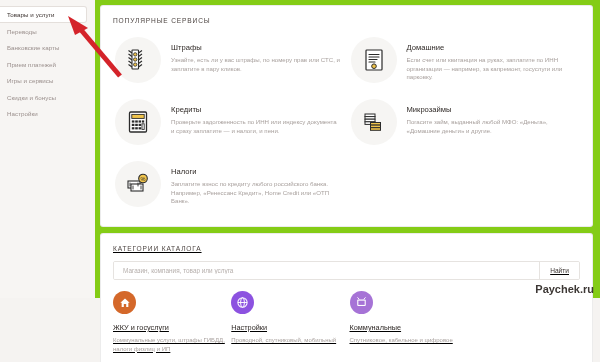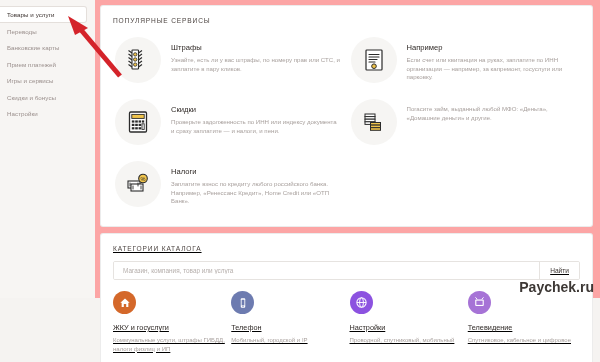--- a/index.html
+++ b/index.html
@@ -14,21 +14,21 @@
     font-family: "Liberation Sans", sans-serif;
     background: #f5f3f1;
     position: relative;
   }
 
   #app {
     width: 600px;
     height: 298px;
     display: flex;
     position: relative;
-    background: #fca5a5;
+    background: #84cc16;
   }
 
   
   .sidebar {
     width: 95px;
     flex: 0 0 95px;
     background: #f7f5f3;
     padding-top: 6px;
     position: relative;
     z-index: 2;
@@ -191,21 +191,21 @@
     height: 75px;
     pointer-events: none;
     z-index: 5;
   }
 
   
   .watermark {
     position: absolute;
     right: 6px;
     bottom: 3px;
-    font-size: 14px;
+    font-size: 11px;
     font-weight: bold;
     color: #3d3835;
     z-index: 6;
   }
 </style>
 </head>
 <body>
 
 <div id="app">
 
@@ -266,21 +266,21 @@
               <g stroke="#2b2b2b" stroke-width="1.1" stroke-linecap="round">
                 <path d="M8 7.5 H18"></path>
                   <path d="M8 10 H18"></path>
                   <path d="M8 12.5 H16"></path>
                   <path d="M8 15 H14"></path>
               </g>
               <circle cx="13" cy="19.2" r="2.3" fill="#f0c44c" stroke="#2b2b2b" stroke-width="1"></circle>
             </svg>
           </div>
           <div class="svc-txt">
-            <div class="svc-name">Например</div>
+            <div class="svc-name">Домашние</div>
             <div class="svc-desc">Если счет или квитанция на руках, заплатите по ИНН организации — например, за капремонт, госуслуги или парковку.</div>
           </div>
         </div>
 
         <div class="svc">
           <div class="svc-ico">
             <svg width="26" height="26" viewBox="0 0 26 26">
               <rect x="4.5" y="3" width="17" height="20" rx="1.2" fill="#fff" stroke="#2b2b2b" stroke-width="1.3"></rect>
               <rect x="6.8" y="5.4" width="12.4" height="4" fill="#f0c44c" stroke="#2b2b2b" stroke-width=".9"></rect>
               <g fill="#2b2b2b">
@@ -292,21 +292,21 @@
                   <rect x="10.2" y="14.8" width="2.6" height="2.2"></rect>
                 <rect x="13.6" y="14.8" width="2.6" height="2.2"></rect>
                 <rect x="6.8" y="18.2" width="2.6" height="2.2"></rect>
                   <rect x="10.2" y="18.2" width="2.6" height="2.2"></rect>
                 <rect x="13.6" y="18.2" width="2.6" height="2.2"></rect>
               </g>
               <rect x="17" y="14.8" width="2.2" height="5.6" fill="#fff" stroke="#2b2b2b" stroke-width=".9"></rect>
             </svg>
           </div>
           <div class="svc-txt">
-            <div class="svc-name">Скидки</div>
+            <div class="svc-name">Кредиты</div>
             <div class="svc-desc">Проверьте задолженность по ИНН или индексу документа и сразу заплатите — и налоги, и пени.</div>
           </div>
         </div>
 
 
         <div class="svc">
           <div class="svc-ico">
             <svg width="26" height="26" viewBox="0 0 26 26">
               <g stroke="#2b2b2b" stroke-width="1" fill="#fff">
                 <rect x="4" y="5" width="10" height="2.6"></rect>
@@ -315,20 +315,21 @@
                 <rect x="4" y="12.8" width="10" height="2.6"></rect>
               </g>
               <g stroke="#2b2b2b" stroke-width="1" fill="#f0c44c">
                 <rect x="9.5" y="13.5" width="10" height="2.6"></rect>
                 <rect x="9.5" y="16.1" width="10" height="2.6"></rect>
                 <rect x="9.5" y="18.7" width="10" height="2.6"></rect>
               </g>
             </svg>
           </div>
           <div class="svc-txt">
+            <div class="svc-name">Микрозаймы</div>
             <div class="svc-desc">Погасите займ, выданный любой МФО: «Деньга», «Домашние деньги» и другие.</div>
           </div>
         </div>
 
         <div class="svc">
           <div class="svc-ico">
             <svg width="26" height="26" viewBox="0 0 26 26">
               <g stroke="#2b2b2b" stroke-width="1.1" fill="#fff">
                 <rect x="3" y="10" width="12" height="7"></rect>
                 <rect x="6" y="13" width="12" height="7"></rect>
@@ -363,31 +364,20 @@
           <div class="cat-ico" style="background:#d4682a">
             <svg width="12" height="12" viewBox="0 0 14 14" fill="#fff">
               <path d="M7 1.8 L12.4 6.6 H10.9 V11.8 H3.1 V6.6 H1.6 Z"></path>
               <rect x="5.6" y="8.2" width="2.8" height="3.6" fill="#d4682a"></rect>
             </svg>
           </div>
           <div class="cat-name">ЖКУ и госуслуги</div>
           <div class="cat-desc">Коммунальные услуги, штрафы ГИБДД, налоги физлиц и ИП</div>
         </div>
 
-        <div class="cat">
-          <div class="cat-ico" style="background:#6d7bb0">
-            <svg width="12" height="12" viewBox="0 0 14 14">
-              <rect x="4.4" y="1.6" width="5.2" height="10.8" rx="1" fill="#fff"></rect>
-              <rect x="5.4" y="3.2" width="3.2" height="6.6" fill="#6d7bb0"></rect>
-              <circle cx="7" cy="11" r=".7" fill="#6d7bb0"></circle>
-            </svg>
-          </div>
-          <div class="cat-name">Телефон</div>
-          <div class="cat-desc">Мобильный, городской и IP</div>
-        </div>
 
         <div class="cat">
           <div class="cat-ico" style="background:#8c52e0">
             <svg width="13" height="13" viewBox="0 0 14 14">
               <circle cx="7" cy="7" r="5" fill="none" stroke="#fff" stroke-width="1.1"></circle>
               <ellipse cx="7" cy="7" rx="2.1" ry="5" fill="none" stroke="#fff" stroke-width="1"></ellipse>
               <path d="M2.1 7 H11.9" stroke="#fff" stroke-width="1"></path>
             </svg>
           </div>
           <div class="cat-name">Настройки</div>
@@ -395,21 +385,21 @@
         </div>
 
         <div class="cat">
           <div class="cat-ico" style="background:#a673d6">
             <svg width="13" height="13" viewBox="0 0 14 14">
               <path d="M4.6 3.6 L2.6 1.4 M9.4 3.6 L11.4 1.4" stroke="#fff" stroke-width="1" fill="none"></path>
               <rect x="2.4" y="3.8" width="9.2" height="7" rx="1" fill="#fff"></rect>
               <rect x="3.6" y="5" width="6.8" height="4.6" fill="#a673d6"></rect>
             </svg>
           </div>
-          <div class="cat-name">Телевидение</div>
+          <div class="cat-name">Коммунальные</div>
           <div class="cat-desc">Спутниковое, кабельное и цифровое</div>
         </div>
 
       </div>
     </section>
 
   </main>
 
   <svg class="arrow" viewBox="0 0 85 75">
     <path d="M72 68 L28 16" stroke="#d4232a" stroke-width="5" stroke-linecap="butt" fill="none"></path>

